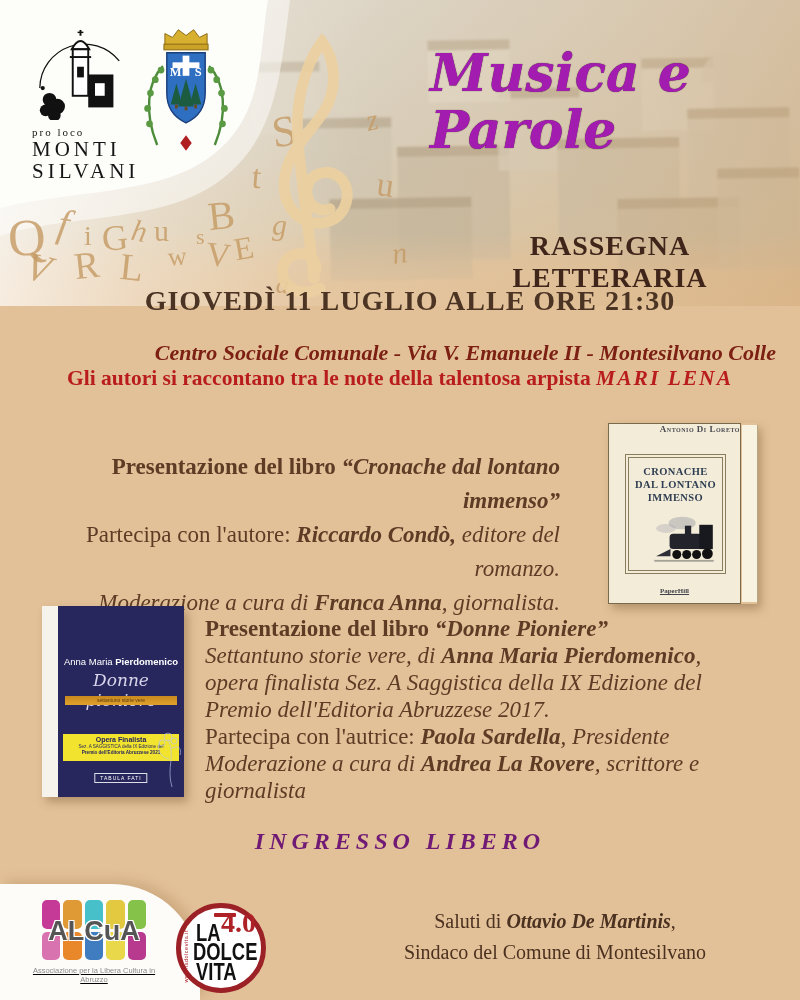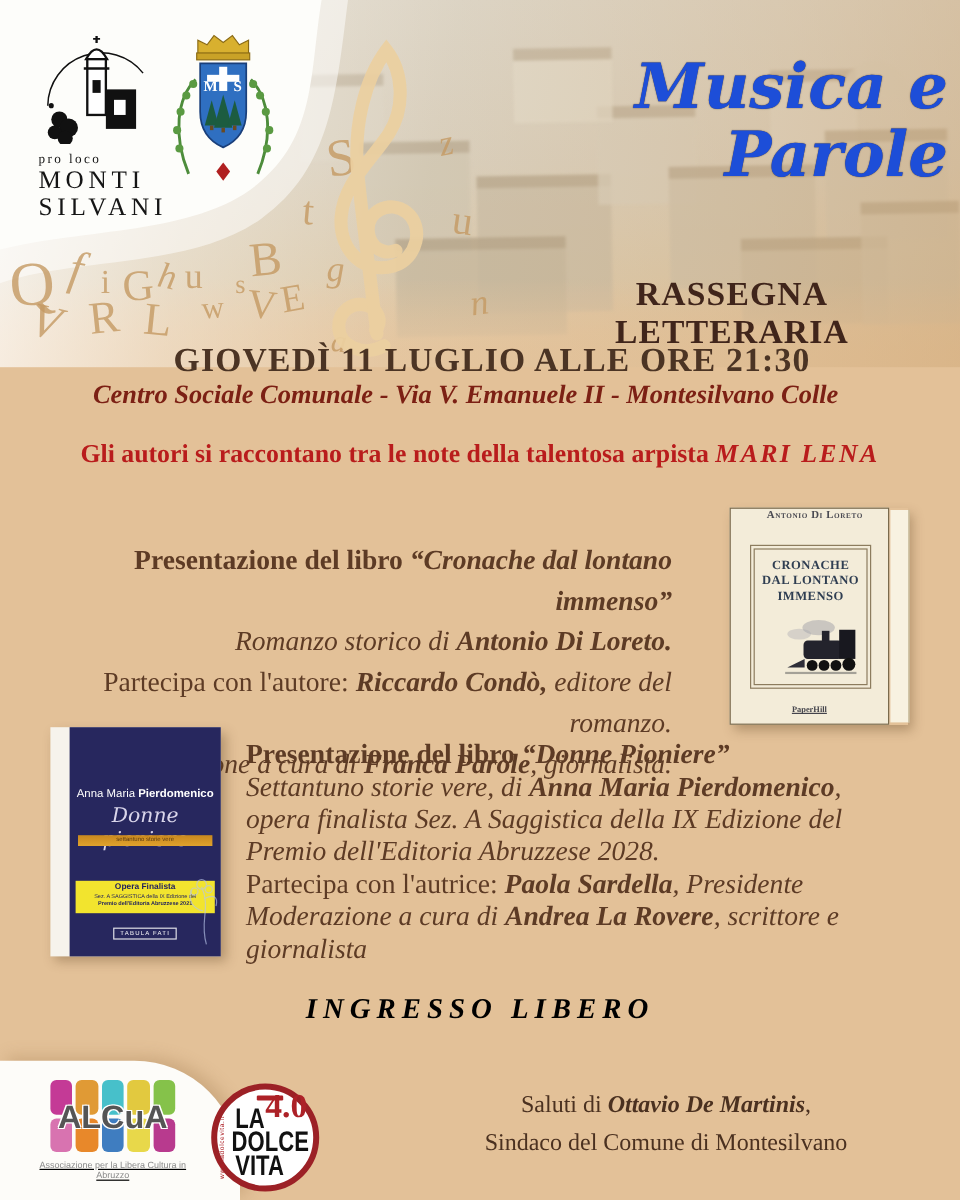--- a/index.html
+++ b/index.html
@@ -29,51 +29,51 @@
 
   
   .clef{position:absolute;left:250px;top:28px;opacity:.92;}
 
   
   #scattered-letters{position:absolute;left:0;top:0;width:800px;height:320px;}
   .sc-letter{position:absolute;color:#c59a63;opacity:.8;font-family:"Liberation Serif",serif;line-height:1;}
   .sc-letter.it{font-style:italic;}
 
   
-  .title{position:absolute;left:430px;top:44px;width:360px;text-align:right;
+  .title{position:absolute;left:430px;top:44px;width:360px;text-align:left;
          font-family:"DejaVu Serif",serif;font-style:italic;font-weight:bold;
-         font-size:52px;line-height:57px;color:#1d4ed8;text-shadow:0 0 1px #3a2920;}
+         font-size:52px;line-height:57px;color:#a21caf;text-shadow:0 0 1px #3a2920;}
   .subtitle{position:absolute;left:430px;top:230px;width:360px;text-align:center;
          font-weight:bold;font-size:28px;letter-spacing:1px;color:#40251b;}
 
   .date-line{position:absolute;left:25px;top:285px;width:770px;text-align:center;
          font-weight:bold;font-size:28px;letter-spacing:1px;color:#4b3424;}
-  .venue-line{position:absolute;left:0;top:316px;width:776px;text-align:center;
+  .venue-line{position:absolute;left:0;top:340px;width:776px;text-align:right;
          font-weight:bold;font-style:italic;font-size:22px;color:#7c2014;}
   .tagline{position:absolute;left:0;top:366px;width:800px;text-align:center;
          font-weight:bold;font-size:21.5px;color:#b91c1c;}
   .tagline .artist{font-style:italic;letter-spacing:2px;}
 
   
   .bk-text{position:absolute;color:#5d3b25;font-size:23px;}
   .bk1{left:30px;top:450px;width:530px;text-align:right;line-height:34px;}
   .bk2{left:205px;top:615px;width:592px;text-align:left;line-height:27px;}
   .sg-b{font-weight:bold;}
   .sg-i{font-style:italic;}
   .sg-bi{font-weight:bold;font-style:italic;}
 
   
   .cover1{position:absolute;left:608px;top:423px;width:149px;height:181px;
           box-shadow:4px 5px 9px rgba(90,60,30,.35);}
   .cover1 .face{position:absolute;left:0;top:0;width:133px;height:181px;background:#f3ecd9;
           border:1px solid #7a6a4c;box-sizing:border-box;}
   .cover1 .edge{position:absolute;left:134px;top:2px;width:15px;height:177px;background:#f8f2e1;
           border-right:1px solid #b8a882;}
-  .cover1 .auth{position:absolute;left:0;top:0;width:100%;text-align:left;
-          font-variant:small-caps;font-size:9px;letter-spacing:.5px;color:#4a4a52;font-weight:bold;padding-left:30px;}
+  .cover1 .auth{position:absolute;left:0;top:0;width:100%;text-align:right;
+          font-variant:small-caps;font-size:9px;letter-spacing:.5px;color:#4a4a52;font-weight:bold;}
   .cover1 .frame{position:absolute;left:16px;top:30px;width:99px;height:118px;
           border:1px solid #8c7c5e;outline:1px solid #8c7c5e;outline-offset:-4px;}
   .cover1 .ttl{margin-top:10px;text-align:center;font-weight:bold;font-size:10.5px;
           line-height:13px;color:#2f3e52;letter-spacing:.4px;}
   .cover1 .loco{position:absolute;left:4px;bottom:4px;}
   .cover1 .pub{position:absolute;left:0;bottom:8px;width:100%;text-align:center;
           font-size:7px;color:#44444c;font-weight:bold;text-decoration:underline;}
 
   
   .cover2{position:absolute;left:42px;top:606px;width:142px;height:191px;
@@ -91,21 +91,21 @@
   .cover2 .award .a1{font-size:7px;font-weight:bold;line-height:8px;}
   .cover2 .award .a2{font-size:4.6px;line-height:6px;}
   .cover2 .award .a3{font-size:4.6px;font-weight:bold;line-height:6px;}
   .cover2 .flower{position:absolute;right:2px;bottom:8px;opacity:.65;}
   .cover2 .pub{position:absolute;left:50%;transform:translateX(-50%);bottom:14px;
           border:1px solid rgba(255,255,255,.85);color:#fff;font-size:5px;letter-spacing:1px;
           padding:1px 5px;font-family:"Liberation Sans",sans-serif;white-space:nowrap;}
 
   
   .admission{position:absolute;left:0;top:828px;width:800px;text-align:center;
-         font-weight:bold;font-style:italic;font-size:24px;letter-spacing:5px;color:#000000;}
+         font-weight:bold;font-style:italic;font-size:24px;letter-spacing:5px;color:#701a75;}
 
   
   .foot-white{position:absolute;left:0;top:884px;width:200px;height:116px;background:#fdfcf9;
          border-radius:0 88px 0 0;box-shadow:6px -4px 12px rgba(150,110,70,.28);}
   .alcua{position:absolute;left:32px;top:900px;width:124px;text-align:center;text-decoration:underline;}
   #alcua-mosaic{position:relative;width:104px;height:60px;margin:0 auto;display:grid;
          grid-template-columns:repeat(5,1fr);grid-template-rows:1fr 1fr;gap:3px;}
   #alcua-mosaic .tile{border-radius:5px;display:block;}
   .alcua .wordmark{position:absolute;left:0;top:16px;width:100%;text-align:center;
          font-family:"Liberation Sans",sans-serif;font-weight:bold;font-size:27px;color:#555;
@@ -243,23 +243,22 @@
     <div>Parole</div>
   </div>
   <div class="subtitle">RASSEGNA LETTERARIA</div>
 
   <div class="date-line">GIOVEDÌ 11 LUGLIO ALLE ORE 21:30</div>
   <div class="venue-line">Centro Sociale Comunale - Via V. Emanuele II - Montesilvano Colle</div>
   <div class="tagline"><span>Gli autori si raccontano tra le note della talentosa arpista </span><span class="artist">MARI LENA</span></div>
 
   <div class="bk-text bk1">
     <div><span class="sg-b">Presentazione del libro </span><span class="sg-bi">“Cronache dal lontano immenso”</span></div>
-    <div><span class="sg-i">Romanzo storico di </span><span class="sg-bi">Antonio Di Loreto.</span></div>
     <div><span>Partecipa con l'autore: </span><span class="sg-bi">Riccardo Condò,</span><span class="sg-i"> editore del romanzo.</span></div>
-    <div><span class="sg-i">Moderazione a cura di </span><span class="sg-bi">Franca Parole</span><span class="sg-i">, giornalista.</span></div>
+    <div><span class="sg-i">Moderazione a cura di </span><span class="sg-bi">Franca Anna</span><span class="sg-i">, giornalista.</span></div>
   </div>
 
   <div class="cover1">
     <div class="face">
       <div class="auth">Antonio Di Loreto</div>
       <div class="frame">
         <div class="ttl">
           <div>CRONACHE</div>
           <div>DAL LONTANO</div>
           <div>IMMENSO</div>
@@ -304,21 +303,21 @@
         </g>
       </svg>
       <div class="pub">TABULA FATI</div>
     </div>
   </div>
 
   <div class="bk-text bk2">
     <div><span class="sg-b">Presentazione del libro </span><span class="sg-bi">“Donne Pioniere”</span></div>
     <div><span class="sg-i">Settantuno storie vere, di </span><span class="sg-bi">Anna Maria Pierdomenico</span><span class="sg-i">,</span></div>
     <div class="sg-i">opera finalista Sez. A Saggistica della IX Edizione del</div>
-    <div class="sg-i">Premio dell'Editoria Abruzzese 2028.</div>
+    <div class="sg-i">Premio dell'Editoria Abruzzese 2017.</div>
     <div><span>Partecipa con l'autrice: </span><span class="sg-bi">Paola Sardella</span><span class="sg-i">, Presidente</span></div>
     <div><span class="sg-i">Moderazione a cura di </span><span class="sg-bi">Andrea La Rovere</span><span class="sg-i">, scrittore e giornalista</span></div>
   </div>
 
   <div class="admission">INGRESSO LIBERO</div>
 
   <div class="foot-white"></div>
 
   <div class="alcua">
     <div id="alcua-mosaic">

